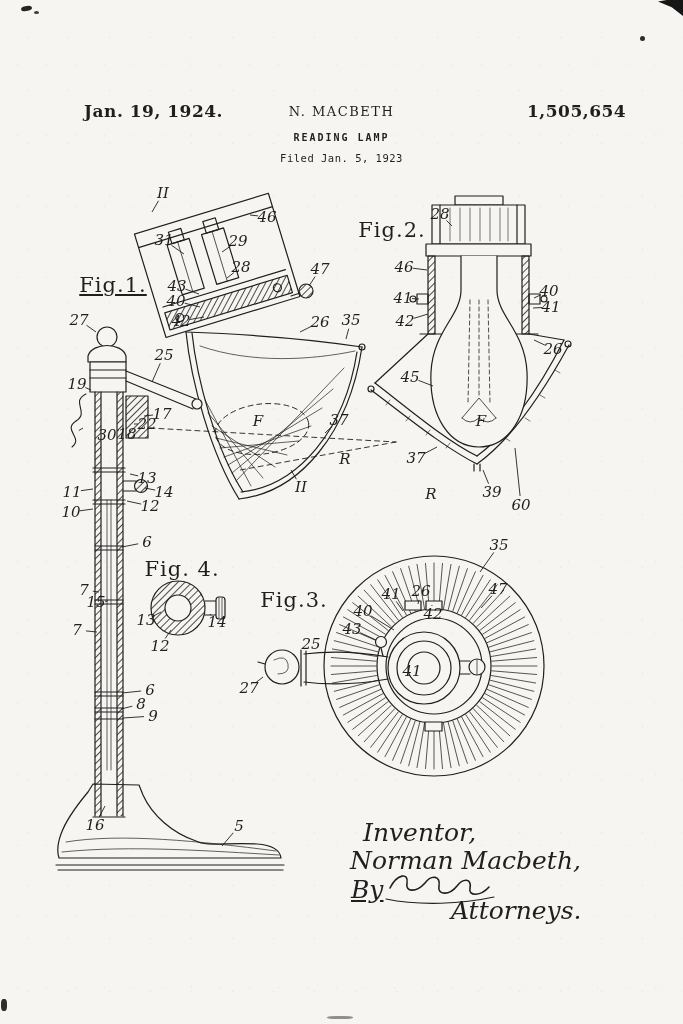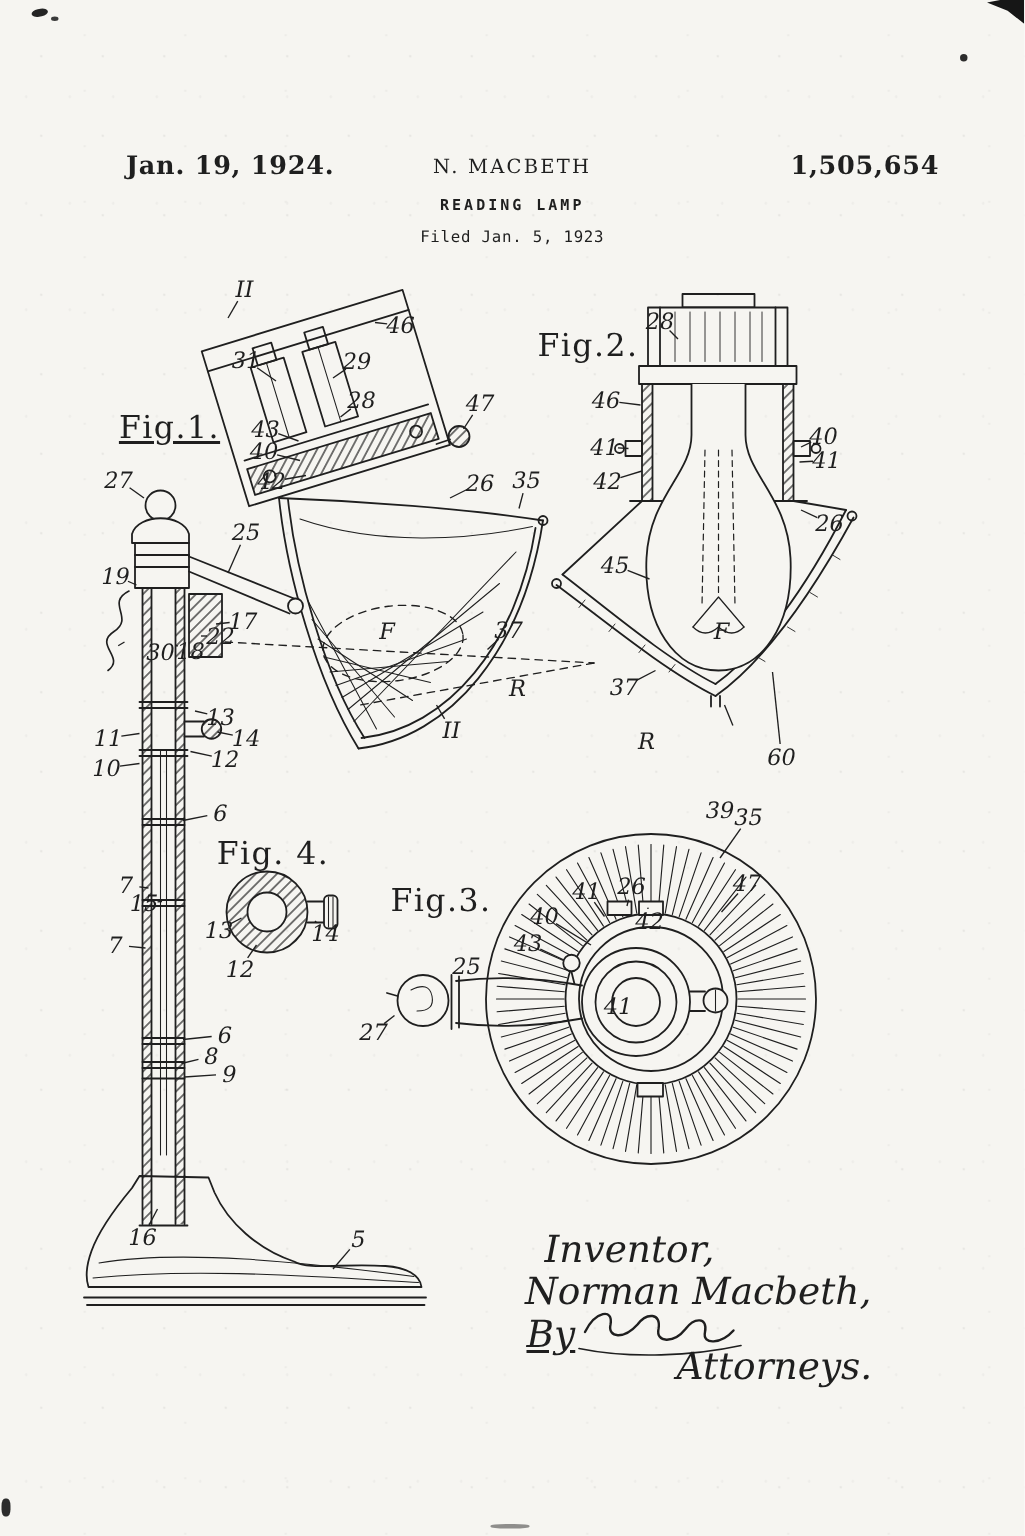--- a/index.html
+++ b/index.html
@@ -467,21 +467,21 @@
       <span class="ref-num" style="left: 404px; top: 267px;">46</span>
       <span class="ref-num" style="left: 403px; top: 298px;">41</span>
       <span class="ref-num" style="left: 405px; top: 321px;">42</span>
       <span class="ref-num" style="left: 549px; top: 291px;">40</span>
       <span class="ref-num" style="left: 551px; top: 307px;">41</span>
       <span class="ref-num" style="left: 553px; top: 349px;">26</span>
       <span class="ref-num" style="left: 410px; top: 377px;">45</span>
       <span class="ref-num" style="left: 481px; top: 421px;">F</span>
       <span class="ref-num" style="left: 416px; top: 458px;">37</span>
       <span class="ref-num" style="left: 431px; top: 494px;">R</span>
-      <span class="ref-num" style="left: 480px; top: 492px; margin-top: 48px;">39</span>
+      <span class="ref-num" style="left: 492px; top: 492px;">39</span>
       <span class="ref-num" style="left: 521px; top: 505px;">60</span>
       <span class="ref-num" style="left: 499px; top: 545px;">35</span>
       <span class="ref-num" style="left: 421px; top: 591px;">26</span>
       <span class="ref-num" style="left: 391px; top: 594px;">41</span>
       <span class="ref-num" style="left: 498px; top: 589px;">47</span>
       <span class="ref-num" style="left: 363px; top: 611px;">40</span>
       <span class="ref-num" style="left: 433px; top: 614px;">42</span>
       <span class="ref-num" style="left: 352px; top: 629px;">43</span>
       <span class="ref-num" style="left: 311px; top: 644px;">25</span>
       <span class="ref-num" style="left: 249px; top: 688px;">27</span>

